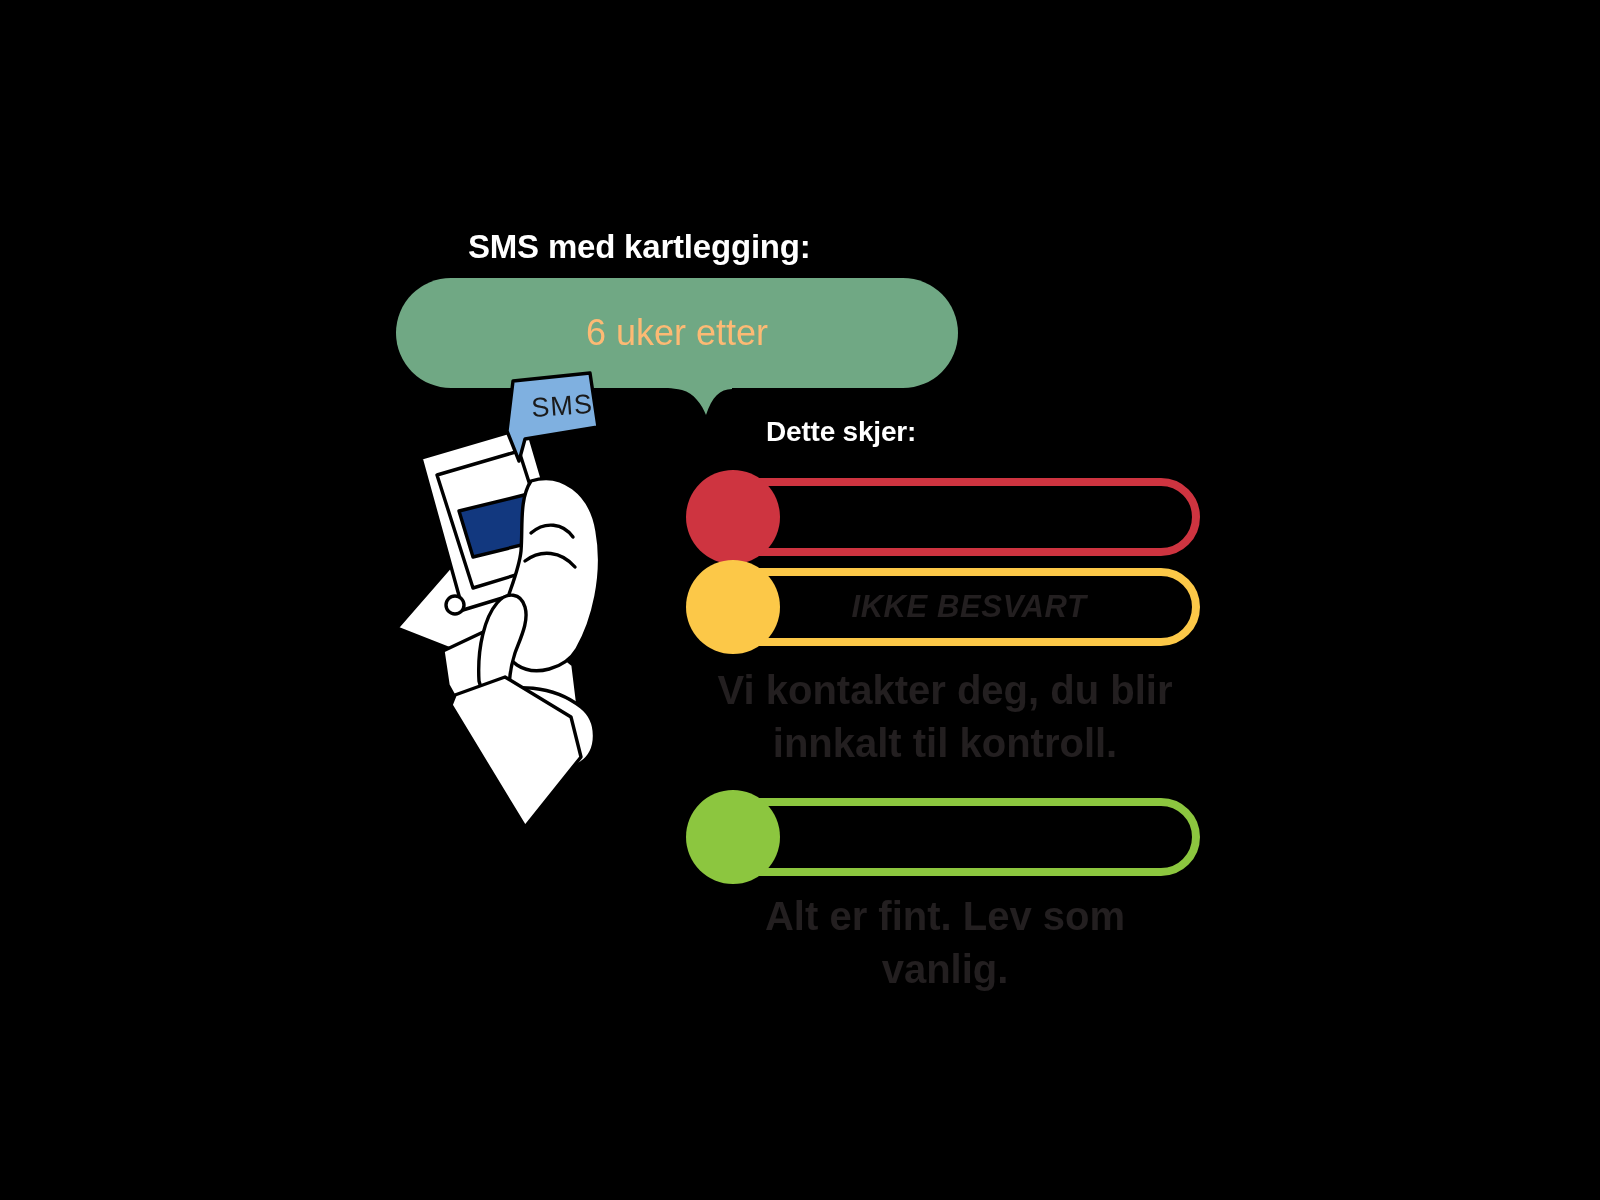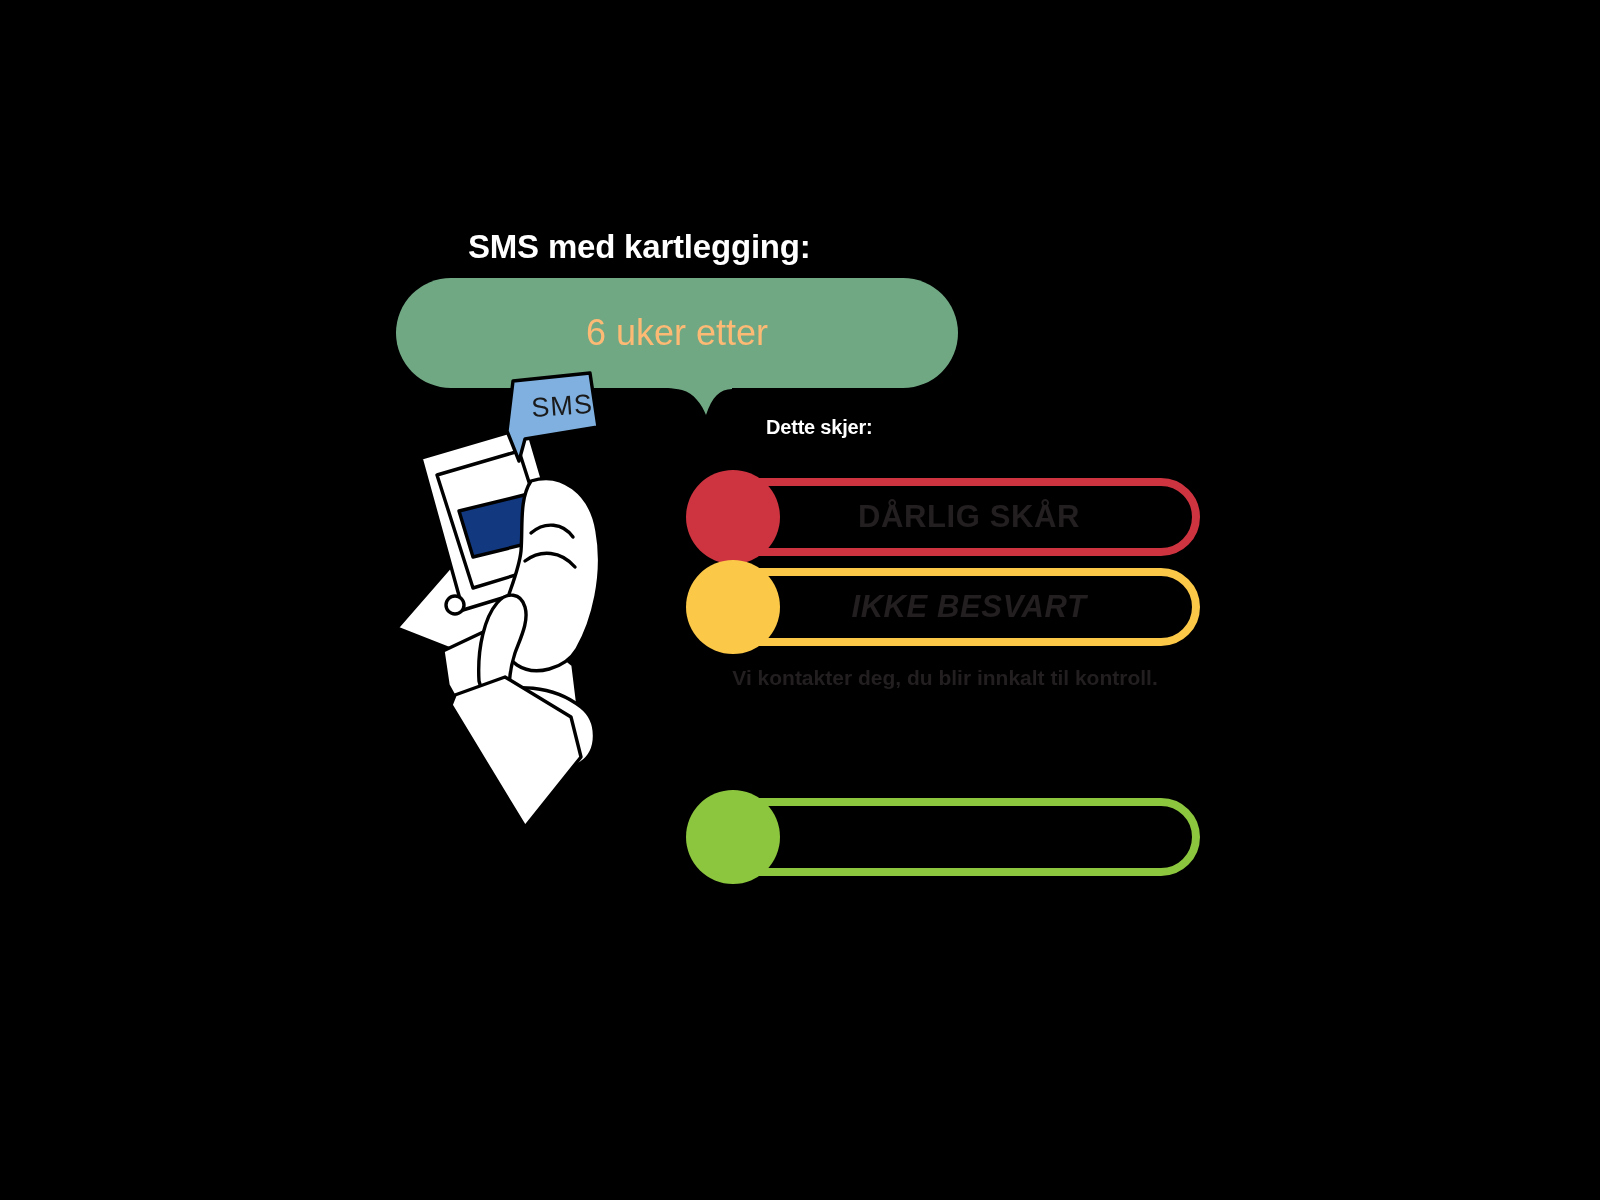--- a/index.html
+++ b/index.html
@@ -14,21 +14,21 @@
 
   
   .heading{
     position:absolute;
     color:#ffffff;
     font-weight:700;
     letter-spacing:-0.2px;
     white-space:nowrap;
   }
   #sms-heading{left:468px;top:228px;font-size:33px;}
-  #dette-heading{left:766px;top:416px;font-size:20px;}
+  #dette-heading{left:766px;top:416px;font-size:28px;}
 
   
   #green-bubble{
     position:absolute;
     left:396px;top:278px;
     width:562px;height:110px;
     background:#70a884;
     border-radius:55px;
   }
   #green-bubble-tail{
@@ -96,21 +96,21 @@
 
   #pill-green{left:688px;top:798px;border-color:#8cc63f;}
   #dot-green{left:686px;top:790px;background:#8cc63f;}
   #label-green{left:688px;top:798px;}
 
   
   .caption{
     position:absolute;
     color:#231f20;
     font-weight:700;
-    font-size:21px;
+    font-size:40px;
     text-align:center;
     line-height:1.32;
   }
   #caption-yellow{left:700px;top:664px;width:490px;}
   #caption-green{left:700px;top:890px;width:490px;}
 </style>
 </head>
 <body>
 
 <div id="stage">
@@ -168,25 +168,25 @@
         <path d="M128,16 L205,8 L213,62 L140,74 L134,96 L122,66 Z" fill="#7fb0e0" stroke="#000000" stroke-width="3.4" stroke-linejoin="round"></path>
         <text x="147" y="52" font-family="'Liberation Sans', sans-serif" font-size="27" fill="#1a1a1a" letter-spacing="1" transform="rotate(-4 147 52)">SMS</text>
       </g>
     </svg>
   </div>
 
   <div class="heading" id="dette-heading">Dette skjer:</div>
 
   <div class="pill" id="pill-red"></div>
   <div class="pill-dot" id="dot-red"></div>
-  <div class="pill-label" id="label-red">DÅRLIG SKÅR</div>
 
   <div class="pill" id="pill-yellow"></div>
   <div class="pill-dot" id="dot-yellow"></div>
   <div class="pill-label" id="label-yellow">IKKE BESVART</div>
 
   <div class="caption" id="caption-yellow">Vi kontakter deg, du blir innkalt til kontroll.</div>
 
   <div class="pill" id="pill-green"></div>
   <div class="pill-dot" id="dot-green"></div>
 
+  <div class="caption" id="caption-green">Alt er fint. Lev som vanlig.</div>
 
 </div>
 
 </body></html>

